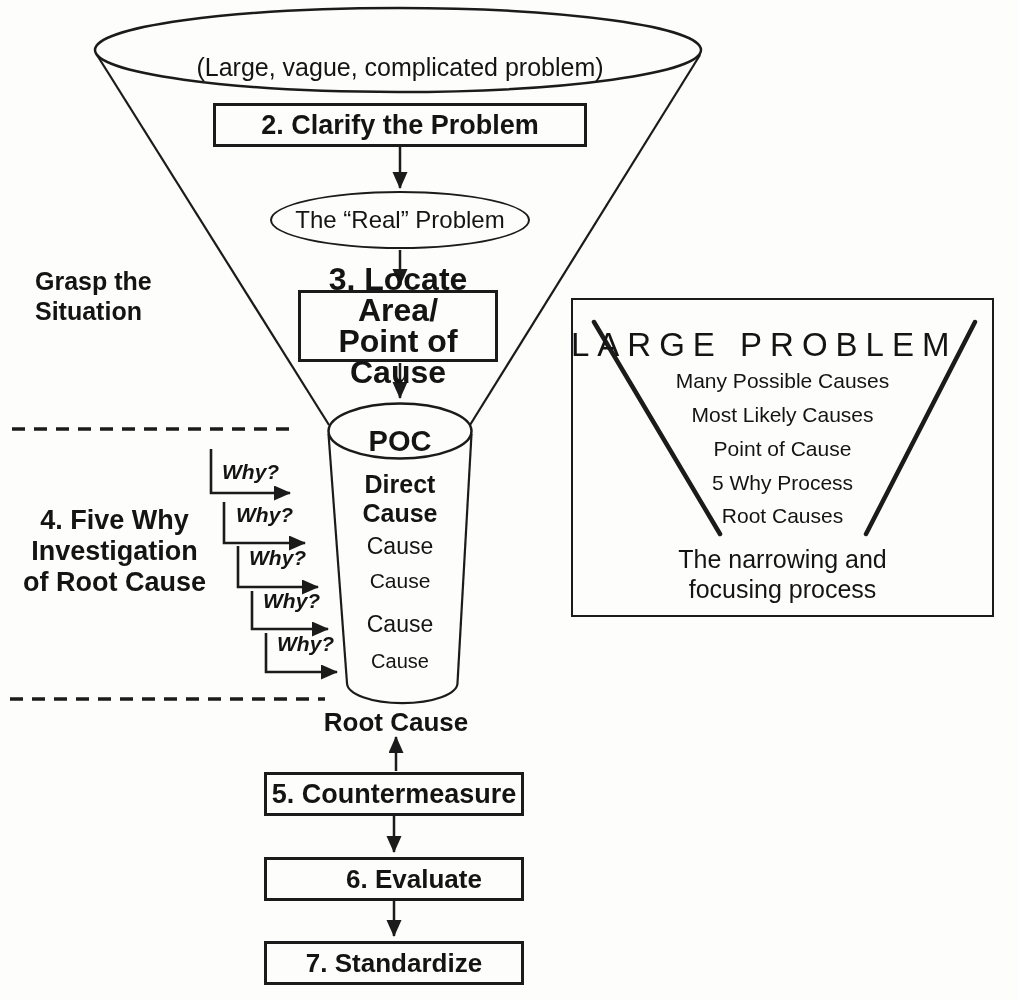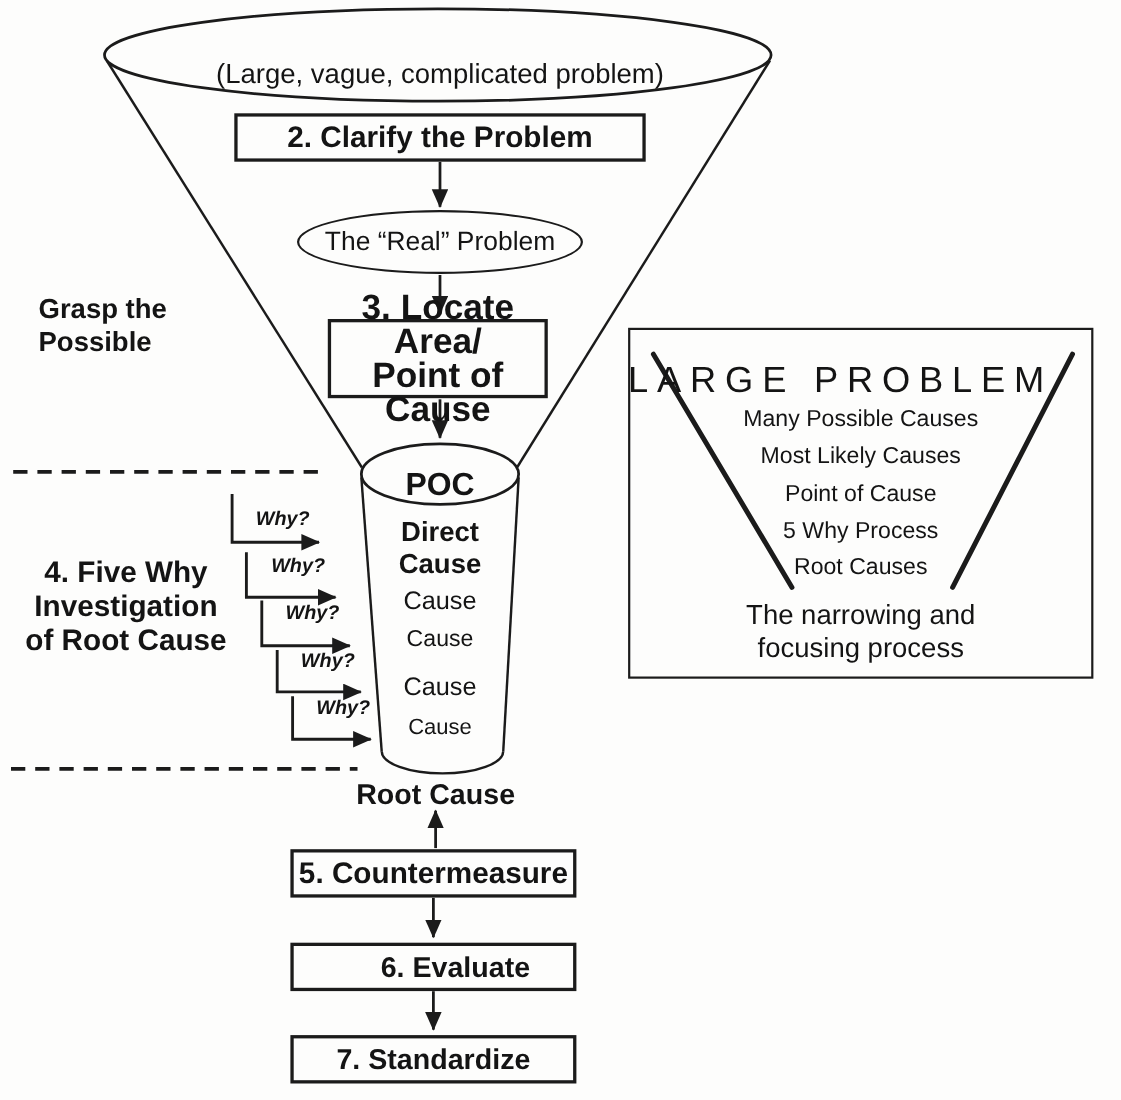--- a/index.html
+++ b/index.html
@@ -44,21 +44,21 @@
   .t-cause2{left:330px;top:569px;width:140px;font-size:21px;line-height:24px;}
   .t-cause3{left:330px;top:611px;width:140px;font-size:23px;line-height:26px;}
   .t-cause4{left:330px;top:650px;width:140px;font-size:20px;line-height:23px;}
   .t-root{left:296px;top:707px;width:200px;font-size:26px;line-height:30px;}
   .b-step5{left:264px;top:772px;width:260px;height:44px;font-size:27px;}
   .b-step6{left:264px;top:857px;width:260px;height:44px;font-size:26px;padding-left:40px;}
   .b-step7{left:264px;top:941px;width:260px;height:44px;font-size:26px;}
   
   .t-grasp{left:35px;top:266px;font-size:25px;line-height:30px;font-weight:bold;}
   .t-fivewhy{left:12px;top:505px;width:205px;font-size:27px;line-height:31px;font-weight:bold;text-align:center;}
-  .t-why{width:70px;font-size:18px;line-height:23px;font-style:italic;font-weight:600;text-align:center;}
+  .t-why{width:70px;font-size:21px;line-height:23px;font-style:italic;font-weight:600;}
   .t-why1{left:222px;top:460px;}
   .t-why2{left:236px;top:503px;}
   .t-why3{left:249px;top:546px;}
   .t-why4{left:263px;top:589px;}
   .t-why5{left:277px;top:632px;}
   
   .rp-border{
     position:absolute;z-index:2;box-sizing:border-box;
     left:571px;top:298px;width:423px;height:319px;
     border:2.5px solid #1b1b1b;background:transparent;
@@ -142,21 +142,21 @@
   </div>
   <div class="box b-step6">
     <span>6. Evaluate</span>
   </div>
   <div class="box b-step7">
     <span>7. Standardize</span>
   </div>
 
   <div class="lbl t-grasp">
     <div>Grasp the</div>
-    <div>Possible</div>
+    <div>Situation</div>
   </div>
   <div class="lbl t-fivewhy">
     <div>4. Five Why</div>
     <div>Investigation</div>
     <div>of Root Cause</div>
   </div>
   <div class="lbl t-why t-why1">Why?</div>
   <div class="lbl t-why t-why2">Why?</div>
   <div class="lbl t-why t-why3">Why?</div>
   <div class="lbl t-why t-why4">Why?</div>

